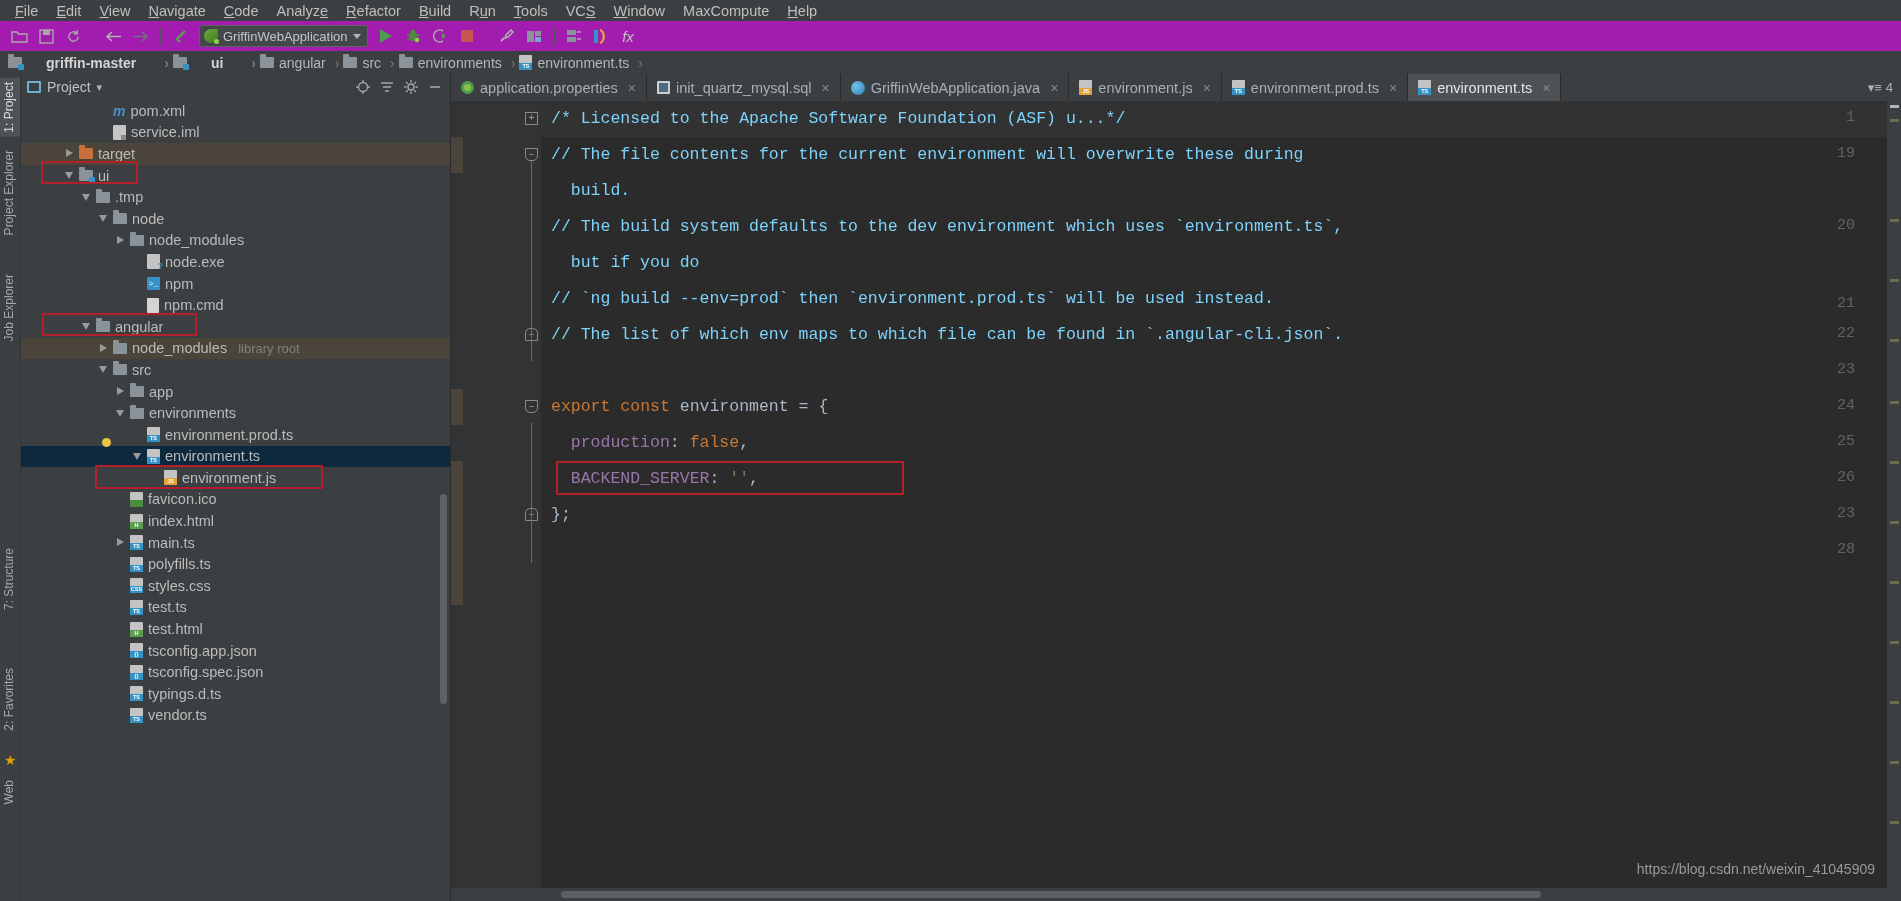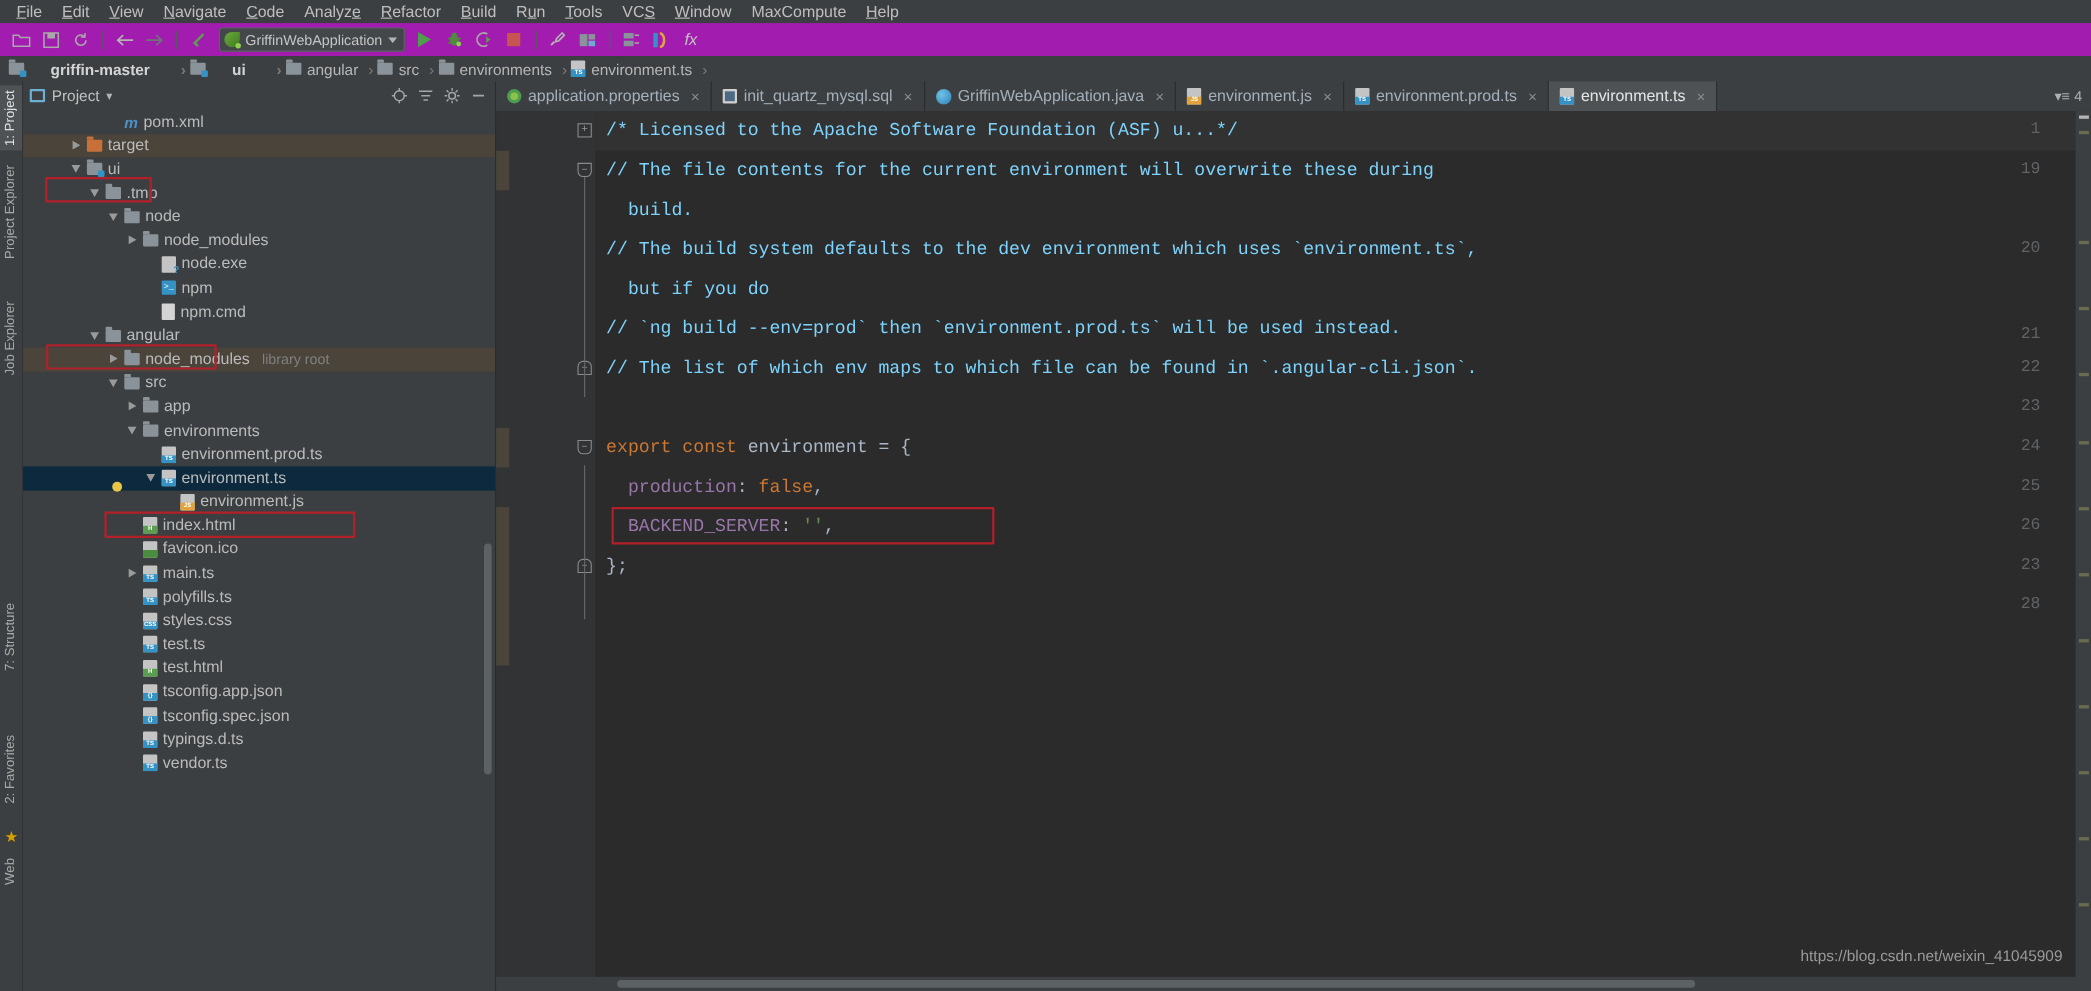--- a/index.html
+++ b/index.html
@@ -433,20 +433,25 @@
           </svg>
       </span>
     </div>
 
     <div class="tree" id="tree">
         <div class="tnode" style="padding-left: 78px;">
           <span class="arrow"></span>
           <span class="m-ico">m</span>
           <span class="tlabel">pom.xml</span>
         </div>
+        <div class="tnode" style="padding-left: 78px;">
+          <span class="arrow"></span>
+          <span class="iml-ico"></span>
+          <span class="tlabel">service.iml</span>
+        </div>
         <div class="tnode hl-row" style="padding-left: 44px;">
           <span class="arrow right"></span>
           <span class="folder-or"></span>
           <span class="tlabel">target</span>
         </div>
         <div class="tnode" style="padding-left: 44px;">
           <span class="arrow down"></span>
           <span class="folder-ico mod"></span>
           <span class="tlabel">ui</span>
         </div>
@@ -516,27 +521,27 @@
           <span class="ts-ico" data-ext="TS"></span>
           <span class="tlabel">environment.ts</span>
         </div>
         <div class="tnode" style="padding-left: 129px;">
           <span class="arrow"></span>
           <span class="ts-ico js" data-ext="JS"></span>
           <span class="tlabel">environment.js</span>
         </div>
         <div class="tnode" style="padding-left: 95px;">
           <span class="arrow"></span>
+          <span class="ts-ico img" data-ext=""></span>
+          <span class="tlabel">favicon.ico</span>
+        </div>
+        <div class="tnode" style="padding-left: 95px;">
+          <span class="arrow"></span>
           <span class="ts-ico html" data-ext="H"></span>
           <span class="tlabel">index.html</span>
-        </div>
-        <div class="tnode" style="padding-left: 95px;">
-          <span class="arrow"></span>
-          <span class="ts-ico img" data-ext=""></span>
-          <span class="tlabel">favicon.ico</span>
         </div>
         <div class="tnode" style="padding-left: 95px;">
           <span class="arrow right"></span>
           <span class="ts-ico" data-ext="TS"></span>
           <span class="tlabel">main.ts</span>
         </div>
         <div class="tnode" style="padding-left: 95px;">
           <span class="arrow"></span>
           <span class="ts-ico" data-ext="TS"></span>
           <span class="tlabel">polyfills.ts</span>

